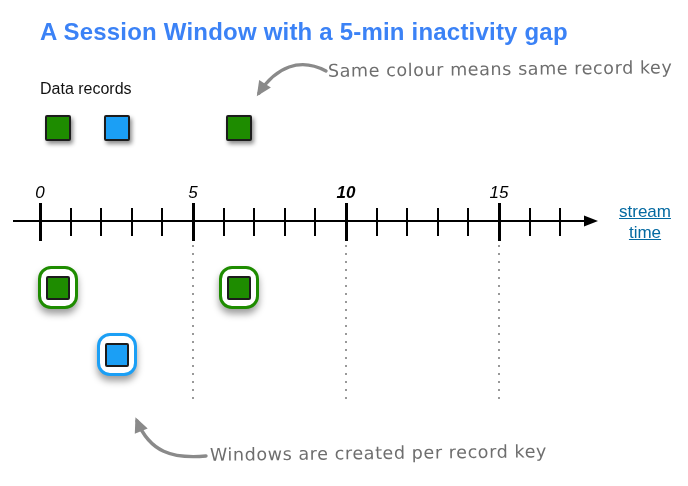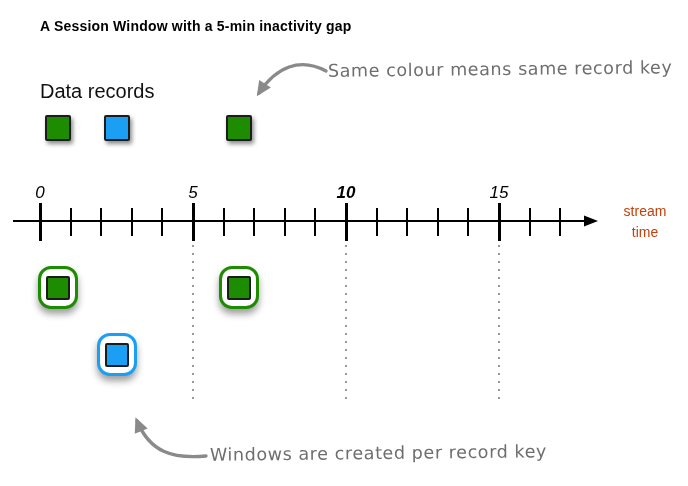--- a/index.html
+++ b/index.html
@@ -2,24 +2,24 @@
 <html><head>
 <meta charset="utf-8">
 <style>
   html,body{margin:0;padding:0;background:#fff;}
   #canvas{
     position:relative;width:688px;height:486px;background:#ffffff;
     font-family:"Liberation Sans","DejaVu Sans",sans-serif;overflow:hidden;
   }
   .abs{position:absolute;}
   #title{
-    left:40px;top:18px;font-size:14px;font-weight:bold;color:#000000;
+    left:40px;top:18px;font-size:24px;font-weight:bold;color:#3b82f6;
     letter-spacing:.2px;white-space:nowrap;
   }
-  #data-records-label{left:40px;top:80px;font-size:20px;color:#111;}
+  #data-records-label{left:40px;top:80px;font-size:16px;color:#111;}
   .hand{
     color:#6e6e6e;font-size:17.5px;letter-spacing:.6px;white-space:nowrap;
     font-family:"DejaVu Sans","Liberation Sans",sans-serif;
     transform:rotate(-.6deg);
   }
   #annot-top{left:328px;top:59px;}
   #annot-bottom{left:210px;top:443px;}
   
   .rec{
     position:absolute;width:22px;height:22px;border:2px solid #1c1c1c;
@@ -36,21 +36,21 @@
   }
   
   #axis-line{left:13px;top:220px;width:572px;height:2px;background:#000;}
   .tick{position:absolute;background:#000;}
   .tick-label{
     position:absolute;top:183px;width:44px;text-align:center;
     font-size:17px;font-style:italic;color:#000;
   }
   #stream-time{
     left:610px;top:201px;width:70px;text-align:center;
-    font-size:14px;color:#c2410c;line-height:21px;
+    font-size:17px;color:#0369a1;line-height:21px;text-decoration:underline;
   }
   .guide{
     position:absolute;top:245px;width:2px;height:158px;
     background:repeating-linear-gradient(to bottom,#999 0,#999 2px,transparent 2px,transparent 8px);
   }
   #arrow-layer{left:0;top:0;pointer-events:none;}
 </style>
 </head>
 <body>
 

